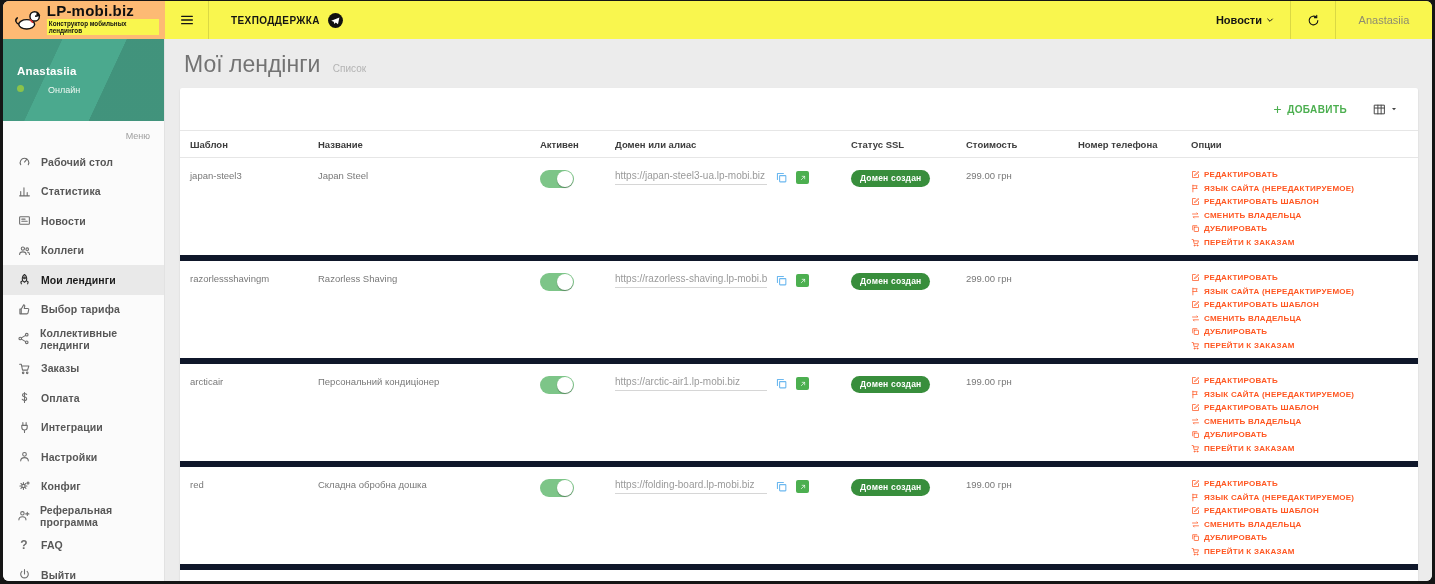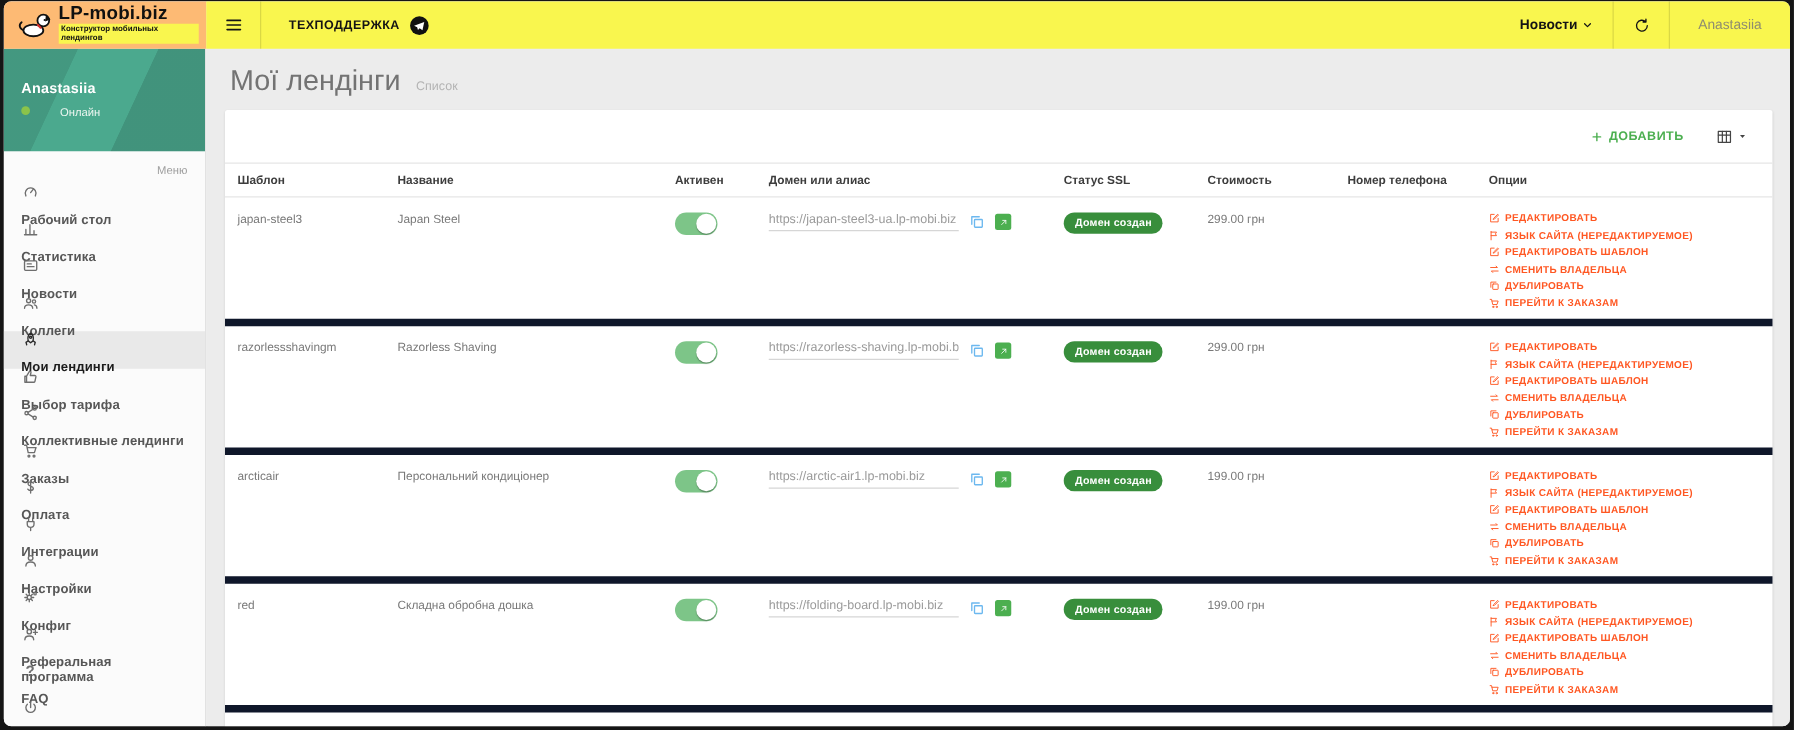--- a/index.html
+++ b/index.html
@@ -35,22 +35,22 @@
      background:
        linear-gradient(115deg, rgba(0,0,0,0) 62%, rgba(0,0,0,.13) 62.3%),
        linear-gradient(295deg, rgba(0,0,0,0) 70%, rgba(0,0,0,.10) 70.3%),
        #4ba98e;
      padding:26px 0 0 14px; }
   .userpanel .uname { color:#fff; font-size:11.5px; font-weight:bold; letter-spacing:.2px; }
   .userpanel .ustatus { display:flex; align-items:flex-start; gap:24px; margin-top:8px;
                         color:#eef7f2; font-size:9px; }
   .dot { width:7px; height:7px; border-radius:50%; background:#8bc34a; }
   .menu-label { font-size:9px; color:#9e9e9e; padding:10px 14px 6px;text-align:right; }
-  .mitem { height:29.5px; display:flex; gap:10px; padding:0 14px;
-           cursor:pointer; color:#575757;flex-direction:column; }
+  .mitem { height:29.5px; display:flex; align-items:center; gap:10px; padding:0 14px;
+           cursor:pointer; color:#575757; }
   .mitem .micon { width:14px; display:flex; justify-content:center; color:#6e6e6e; }
   .mitem .mlabel { font-size:10.5px; font-weight:bold; letter-spacing:.1px; }
   .mitem.active { background:#e9e9e9; color:#1c1c1c; }
   .mitem.active .micon { color:#2b2b2b; }
 
   
   .main { position:absolute; left:163px; top:38px; right:0; bottom:0; background:#ececec; overflow:hidden; }
   .page-head { padding:12px 18px 10px; }
   .page-head .ttl { font-size:23px; color:#737373; display:inline; }
   .page-head .sub { font-size:10px; color:#b3b3b3; margin-left:8px; }

